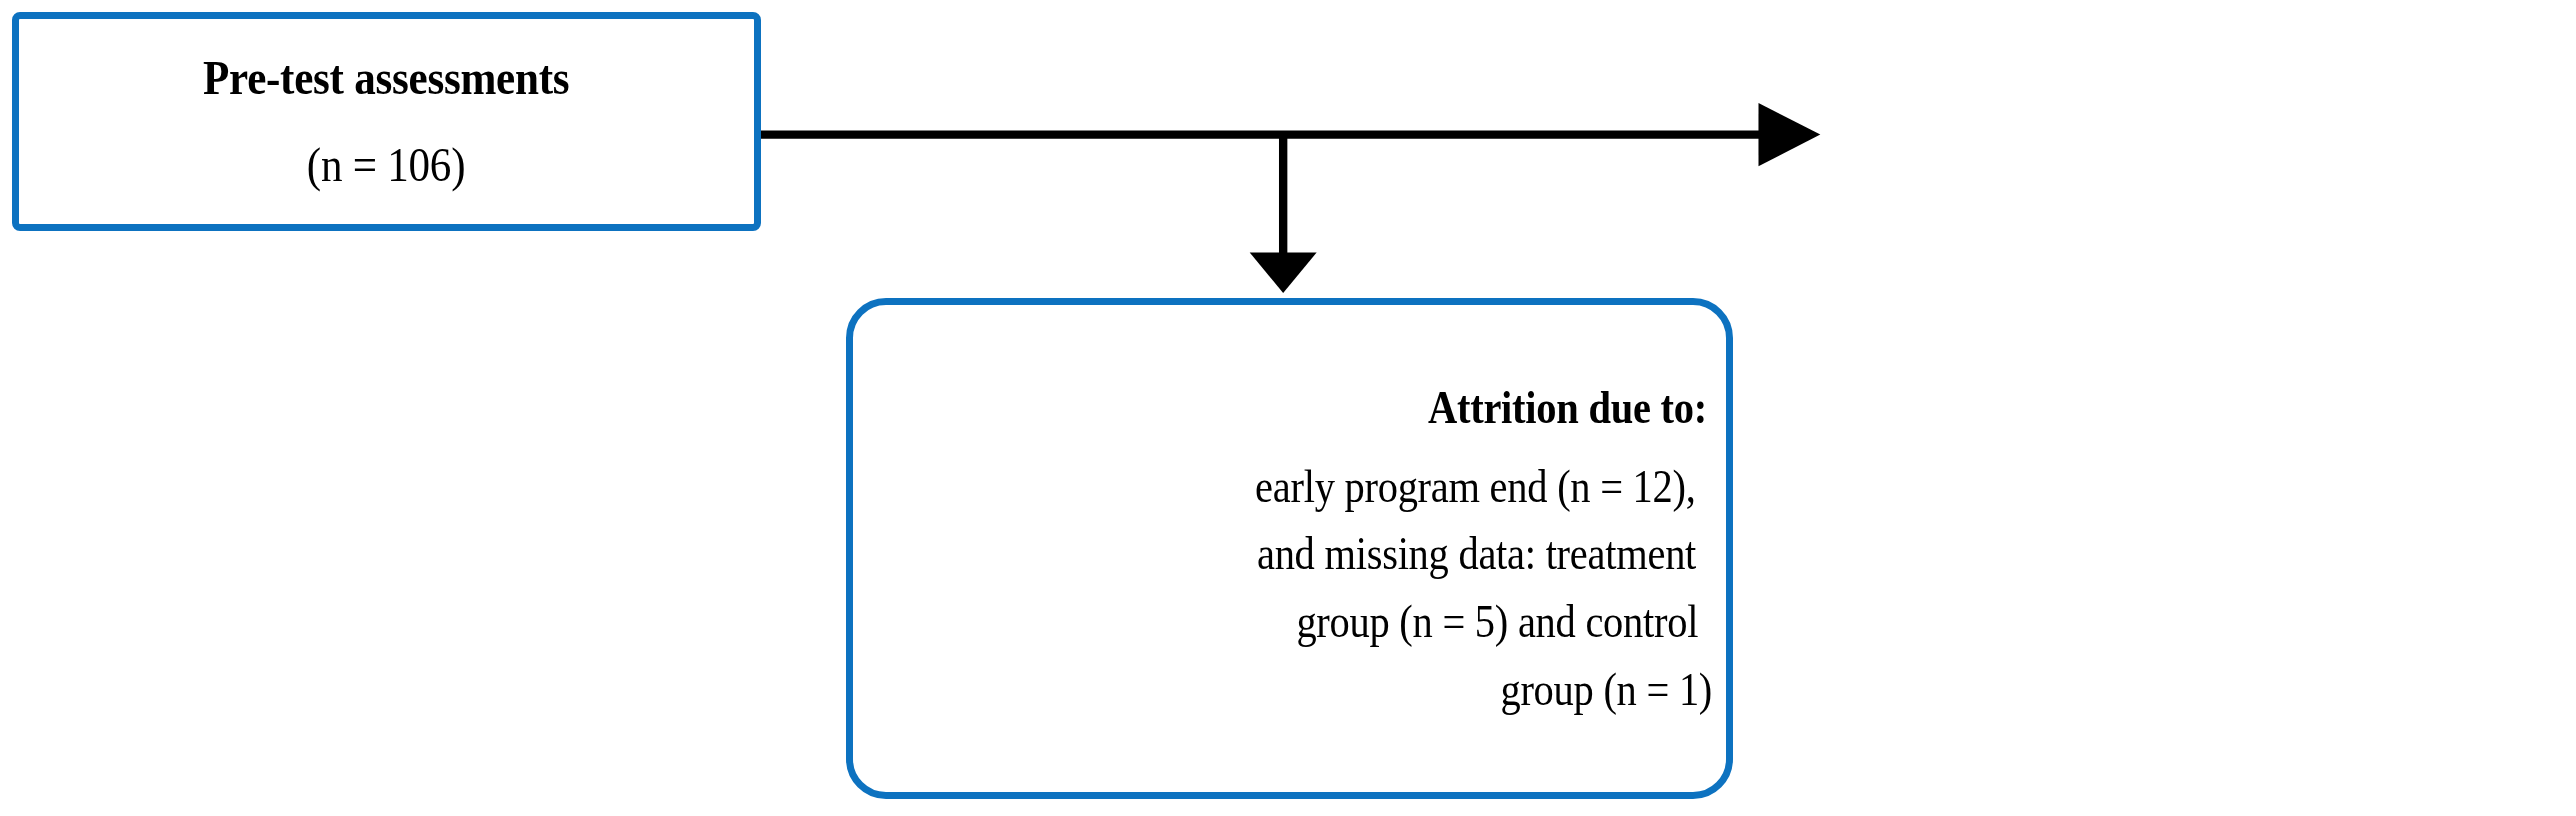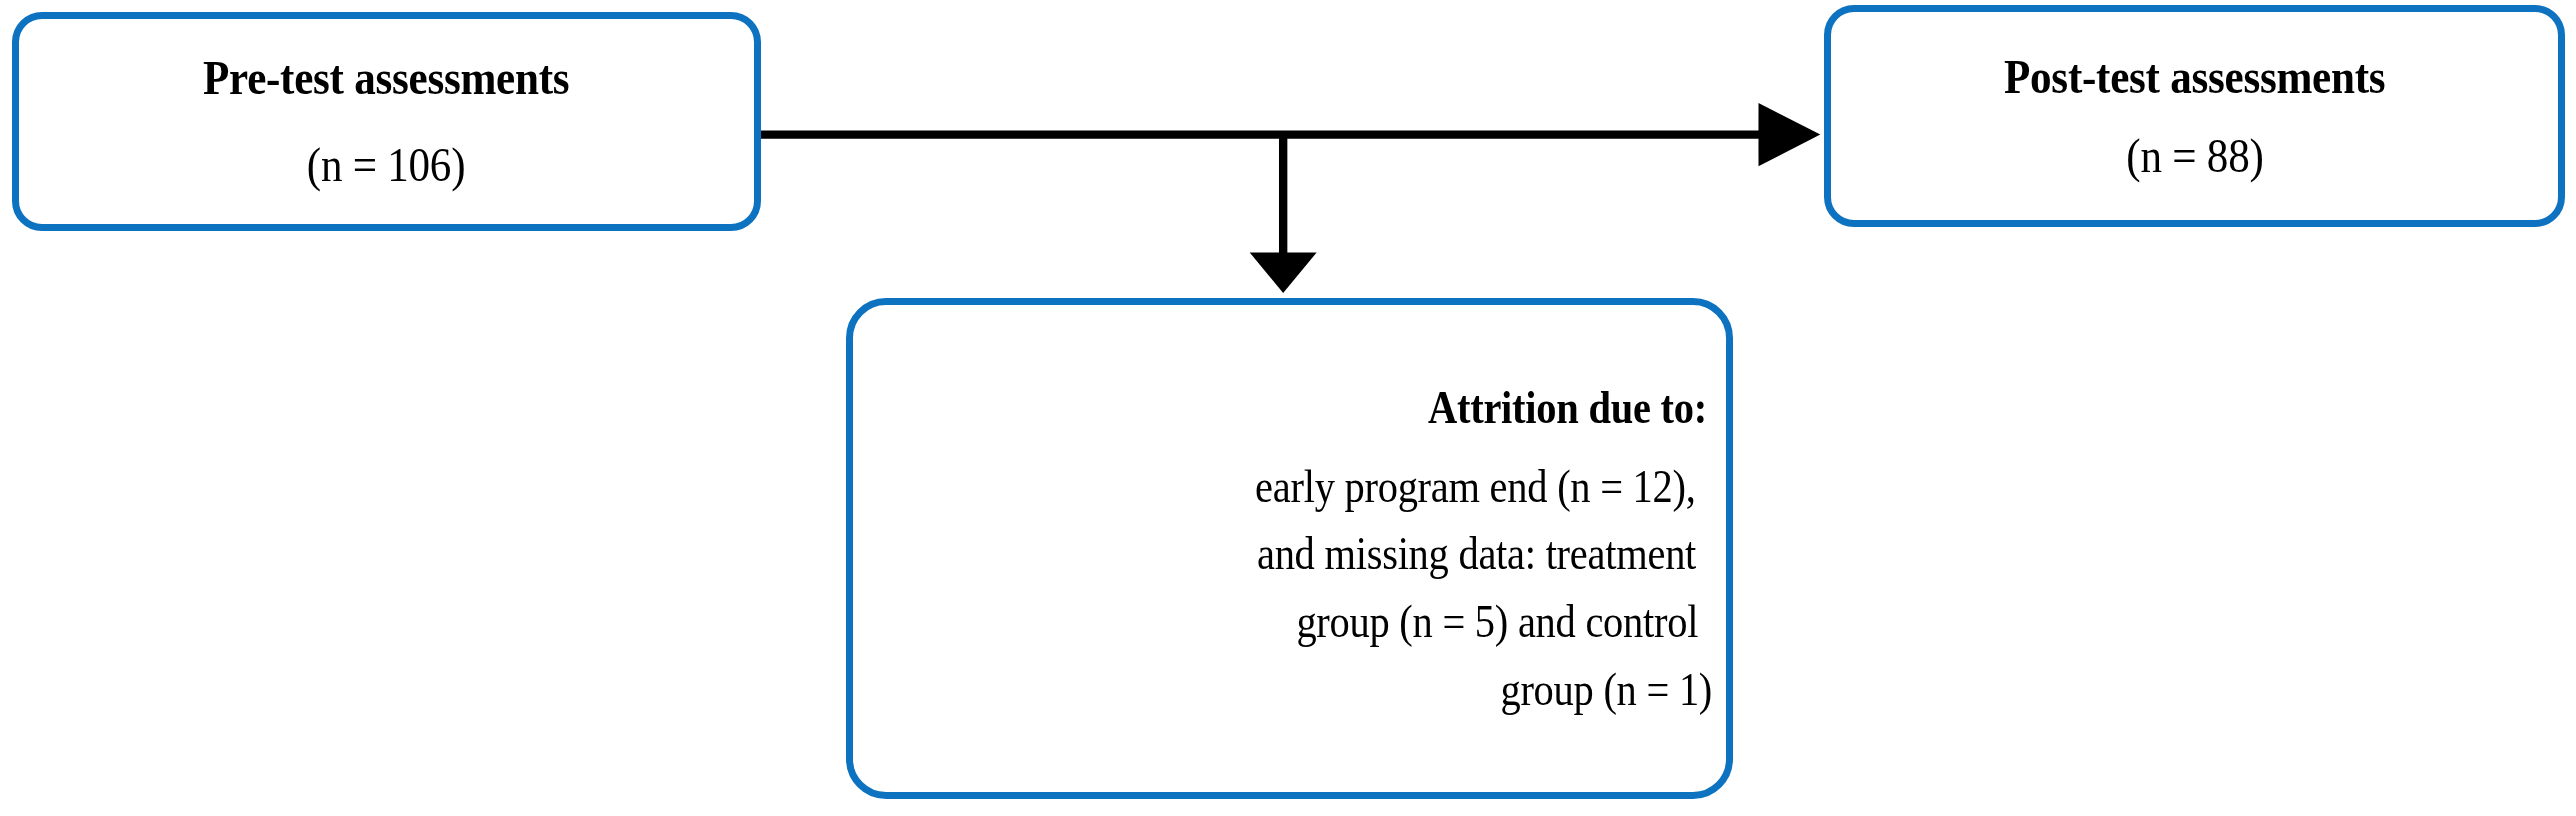--- a/index.html
+++ b/index.html
@@ -30,21 +30,21 @@
     text-align: center;
     color: #000000;
   }
 
   #box-pretest {
     left: 11.6px;
     top: 11.6px;
     width: 749px;
     height: 219px;
     border: 7.7px solid #0d72c0;
-    border-radius: 30px;
+    border-radius: 8px;
     gap: 8px;
   }
 
   #box-posttest {
     left: 1824px;
     top: 5.2px;
     width: 741px;
     height: 222px;
     border: 7.7px solid #0d72c0;
     border-radius: 30px;
@@ -115,24 +115,20 @@
     <line x1="1992" y1="209" x2="1992" y2="400" stroke="#000000" stroke-width="13"></line>
 
     <polygon points="1992,455 1940,392 2044,392" fill="#000000"></polygon>
   </svg>
 
   <div class="flow-box" id="box-pretest">
     <span class="line bold">Pre-test assessments</span>
     <span class="line regular">(n = 106)</span>
   </div>
 
-  <div class="flow-box" id="box-posttest">
-    <span class="line bold">Post-test assessments</span>
-    <span class="line regular">(n = 88)</span>
-  </div>
 
   <div class="flow-box" id="box-attrition">
     <span class="line bold">Attrition due to:</span>
     <span class="line regular">early program end (n = 12),</span>
     <span class="line regular">and missing data: treatment</span>
     <span class="line regular">group (n = 5) and control</span>
     <span class="line regular">group (n = 1)</span>
   </div>
 
 </div>

